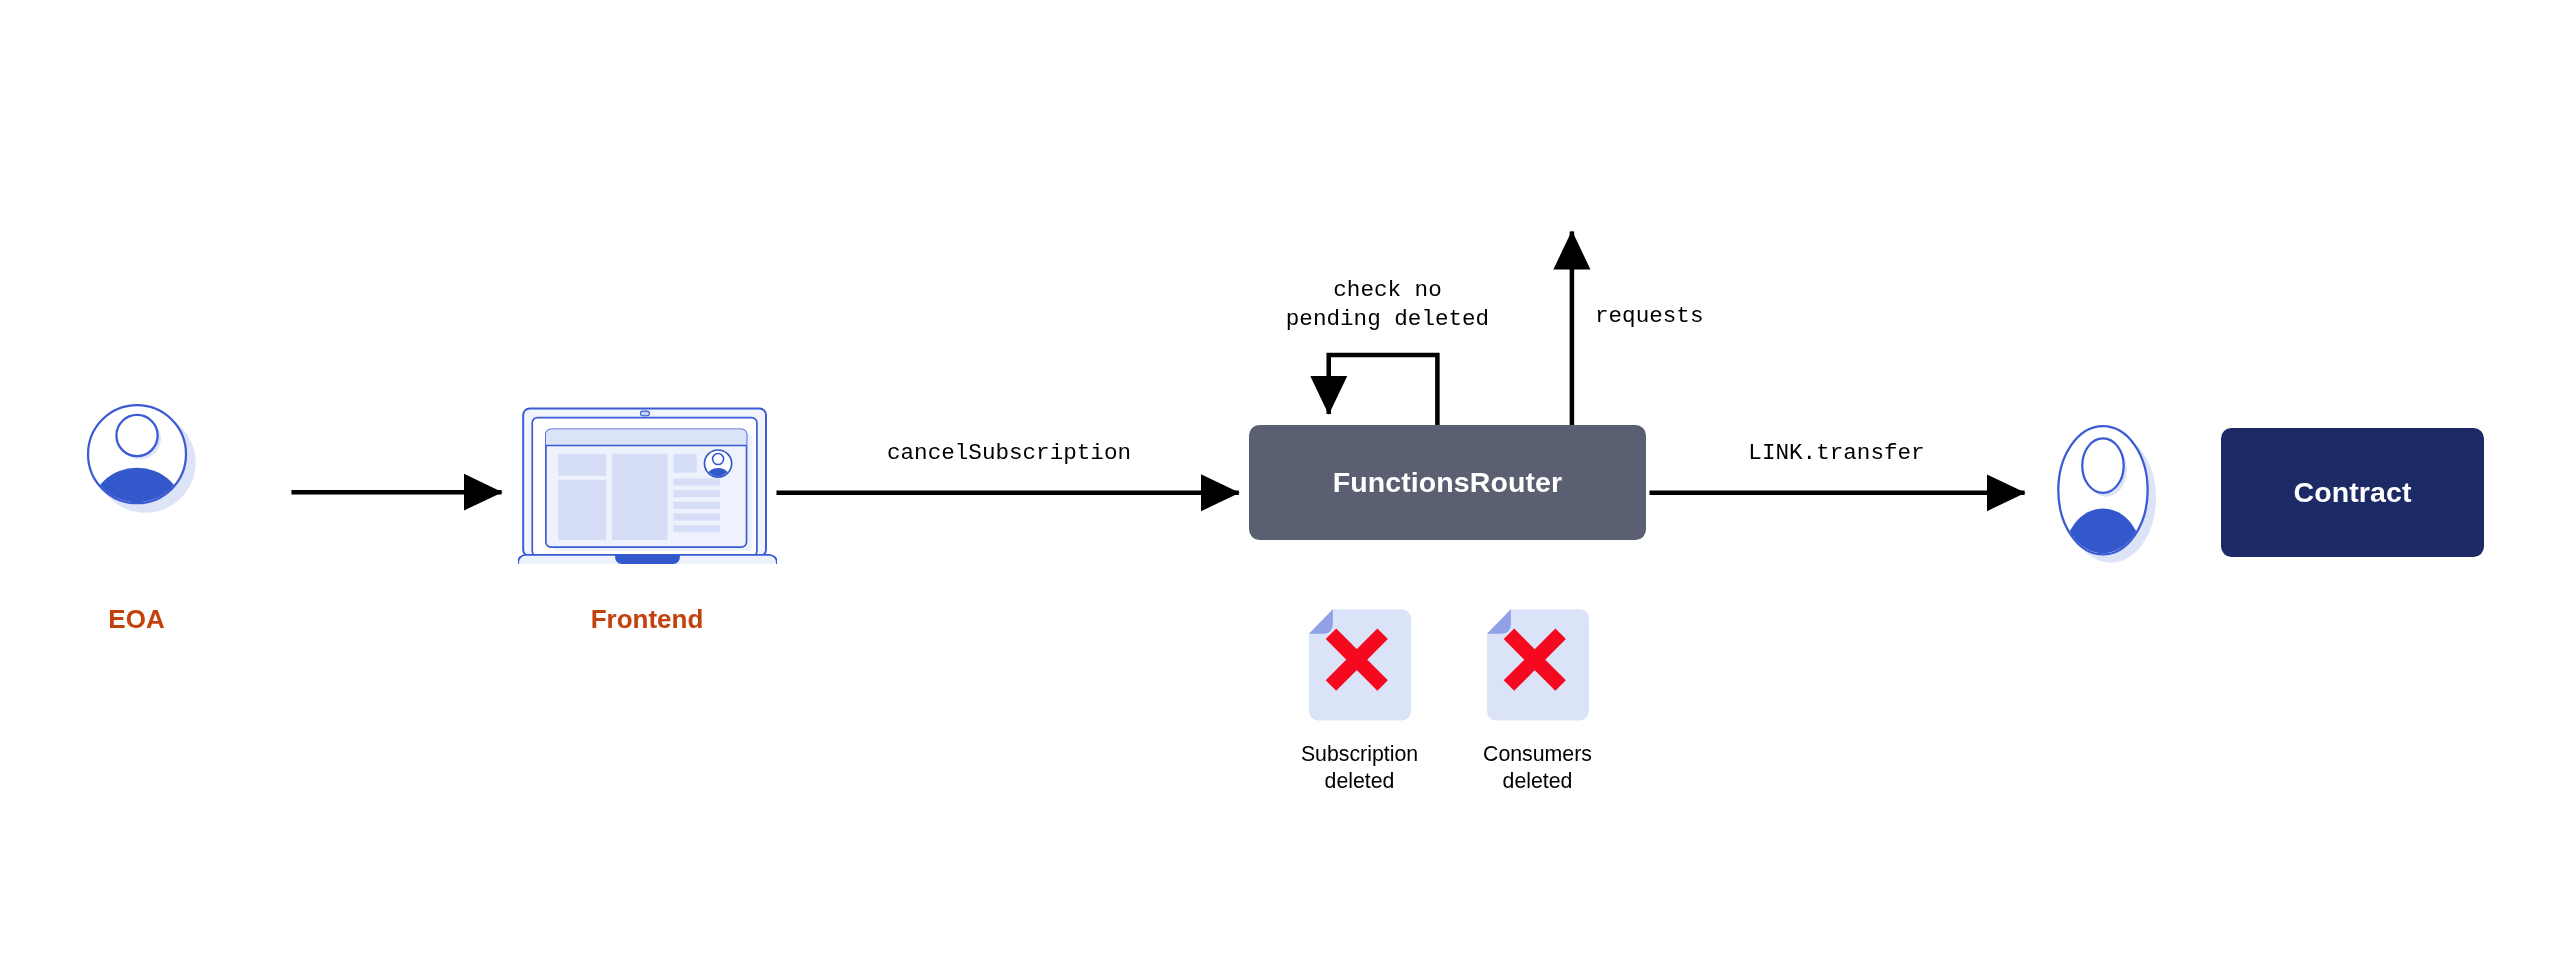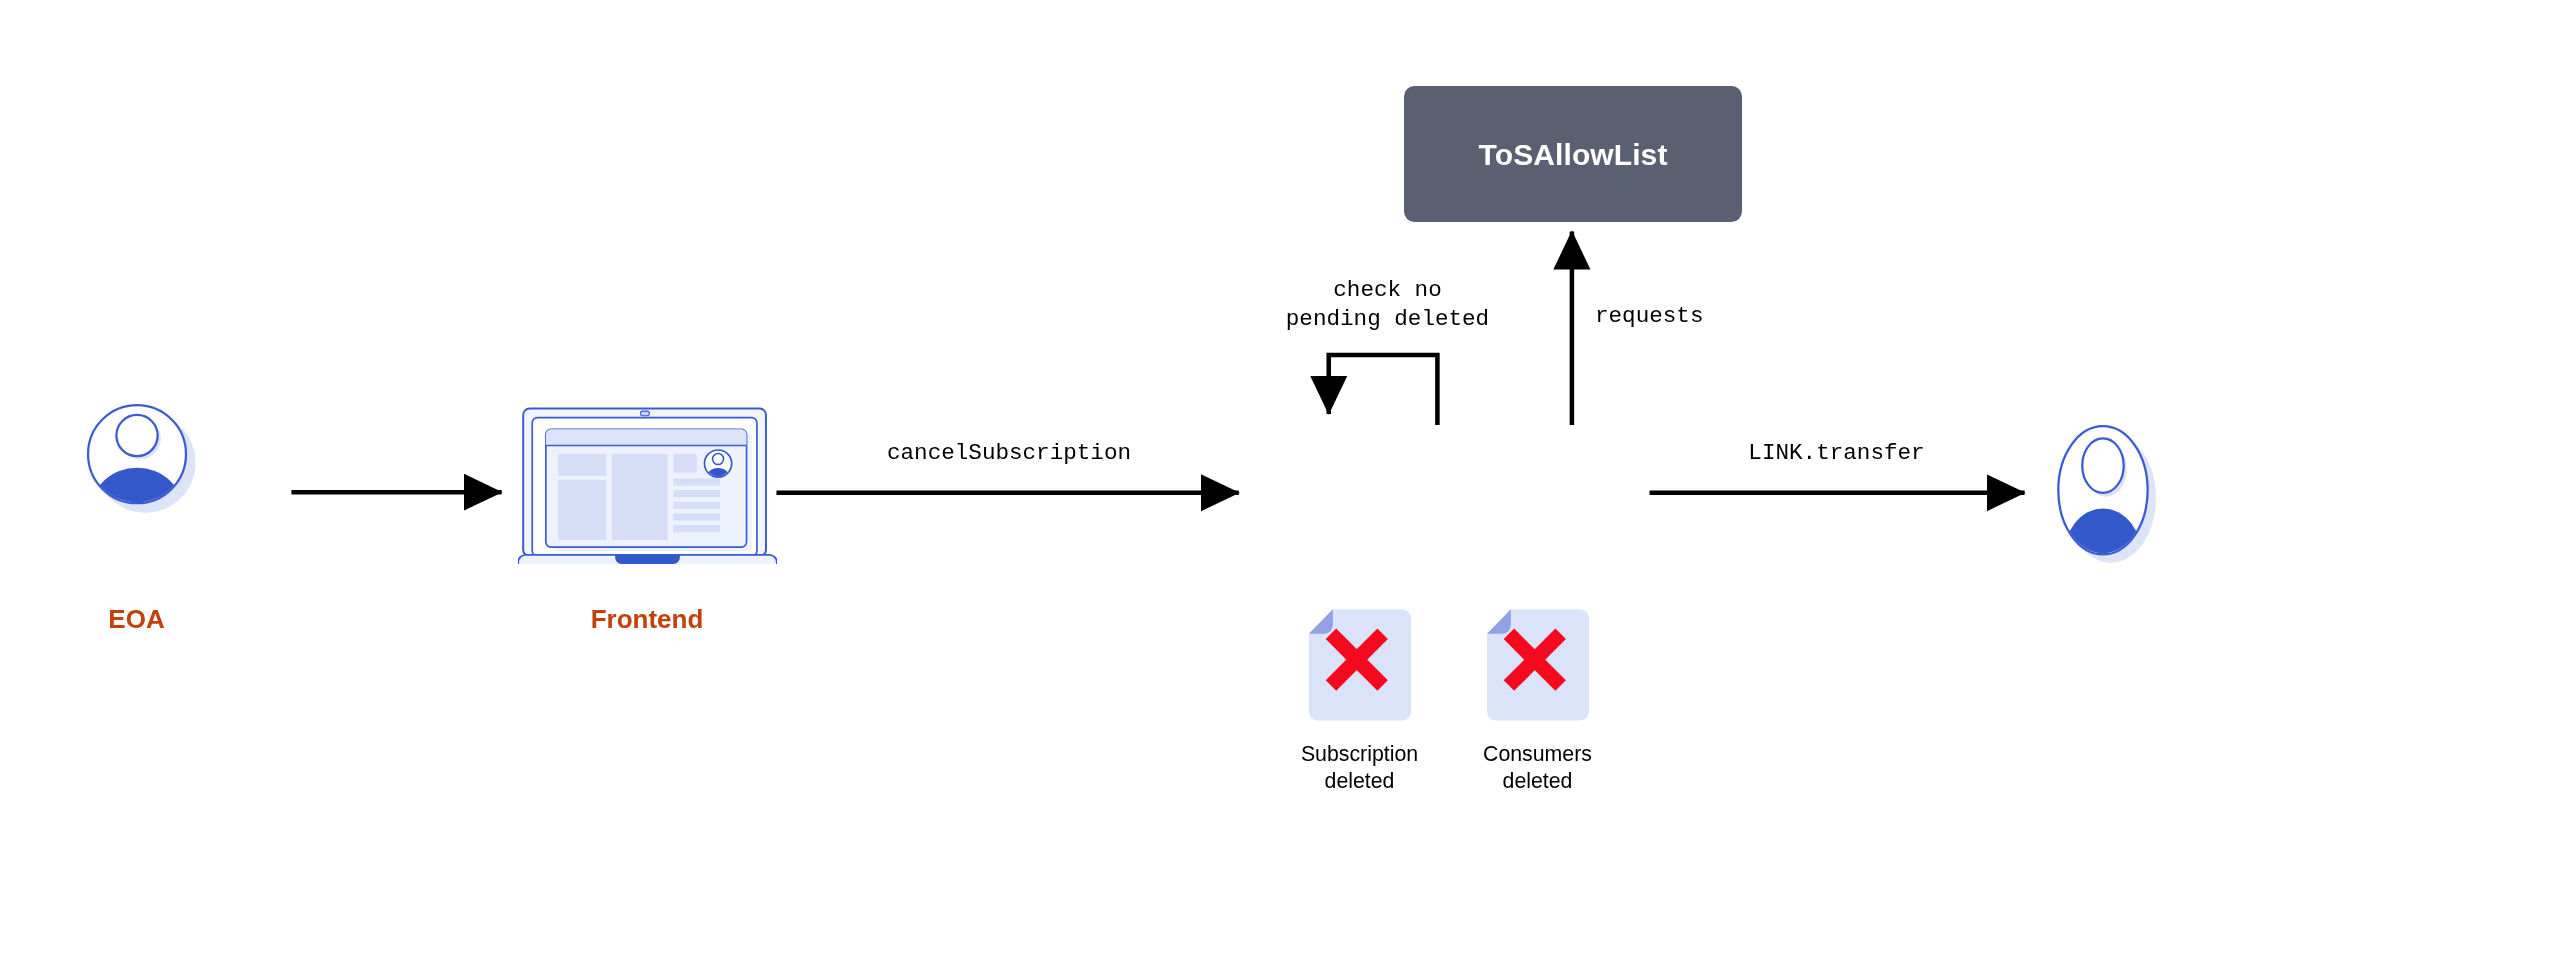--- a/index.html
+++ b/index.html
@@ -193,26 +193,26 @@
       <path d="M150,236 h100 a0,0 0 0 1 0,0 v4 a10,10 0 0 1 -10,10 h-80 a10,10 0 0 1 -10,-10 z" fill="#3358cc"></path>
     </svg>
   </div>
   <div class="icon-caption" style="left:563px; top:605px; width:168px;">Frontend</div>
 
   <div class="edge-label" style="left:802px; top:440px; width:414px;">cancelSubscription</div>
 
   <div class="edge-label" style="left:1258px; top:277px; width:259px;">check no</div>
   <div class="edge-label" style="left:1258px; top:306px; width:259px;">pending deleted</div>
 
-  <div class="node-box" id="tos-allowlist-box">
-    <span class="node-label">ToSAllowList</span>
-  </div>
 
   <div class="edge-label" style="left:1595px; top:303px; width:194px; text-align:left;">requests</div>
 
+  <div class="node-box" id="functions-router-box">
+    <span class="node-label">FunctionsRouter</span>
+  </div>
 
   <div class="edge-label" style="left:1675px; top:440px; width:323px;text-align:center;">LINK.transfer</div>
 
   <div class="doc-icon-wrap" style="left:1305px; top:608px;">
     <svg width="110" height="115" viewBox="0 0 170 178" xmlns="http://www.w3.org/2000/svg">
       <path d="M43,2 H150 a14,14 0 0 1 14,14 V160 a14,14 0 0 1 -14,14 H20 a14,14 0 0 1 -14,-14 V40 z" fill="#dbe3f8"></path>
       <path d="M43,2 L6,40 H29 a14,14 0 0 0 14,-14 z" fill="#90a2e5"></path>
       <g stroke="#f5091f" stroke-width="23" stroke-linecap="butt">
         <line x1="40" y1="40" x2="120" y2="120"></line>
         <line x1="120" y1="40" x2="40" y2="120"></line>
@@ -247,15 +247,18 @@
           <ellipse cx="88" cy="110" rx="67.5" ry="97.5"></ellipse>
         </clipPath>
       <g clip-path="url(#lr-clip)">
         <ellipse cx="88" cy="218" rx="62" ry="80" fill="#3358cc"></ellipse>
       </g>
       <ellipse cx="93" cy="78" rx="32" ry="42" fill="#dde4f7"></ellipse>
       <ellipse cx="88" cy="72" rx="32" ry="42" fill="#ffffff" stroke="#3b5bd4" stroke-width="3.5"></ellipse>
     </svg>
   </div>
 
+  <div class="node-box" id="contract-box">
+    <span class="node-label">Contract</span>
+  </div>
 
 </div>
 
 
 </body></html>

